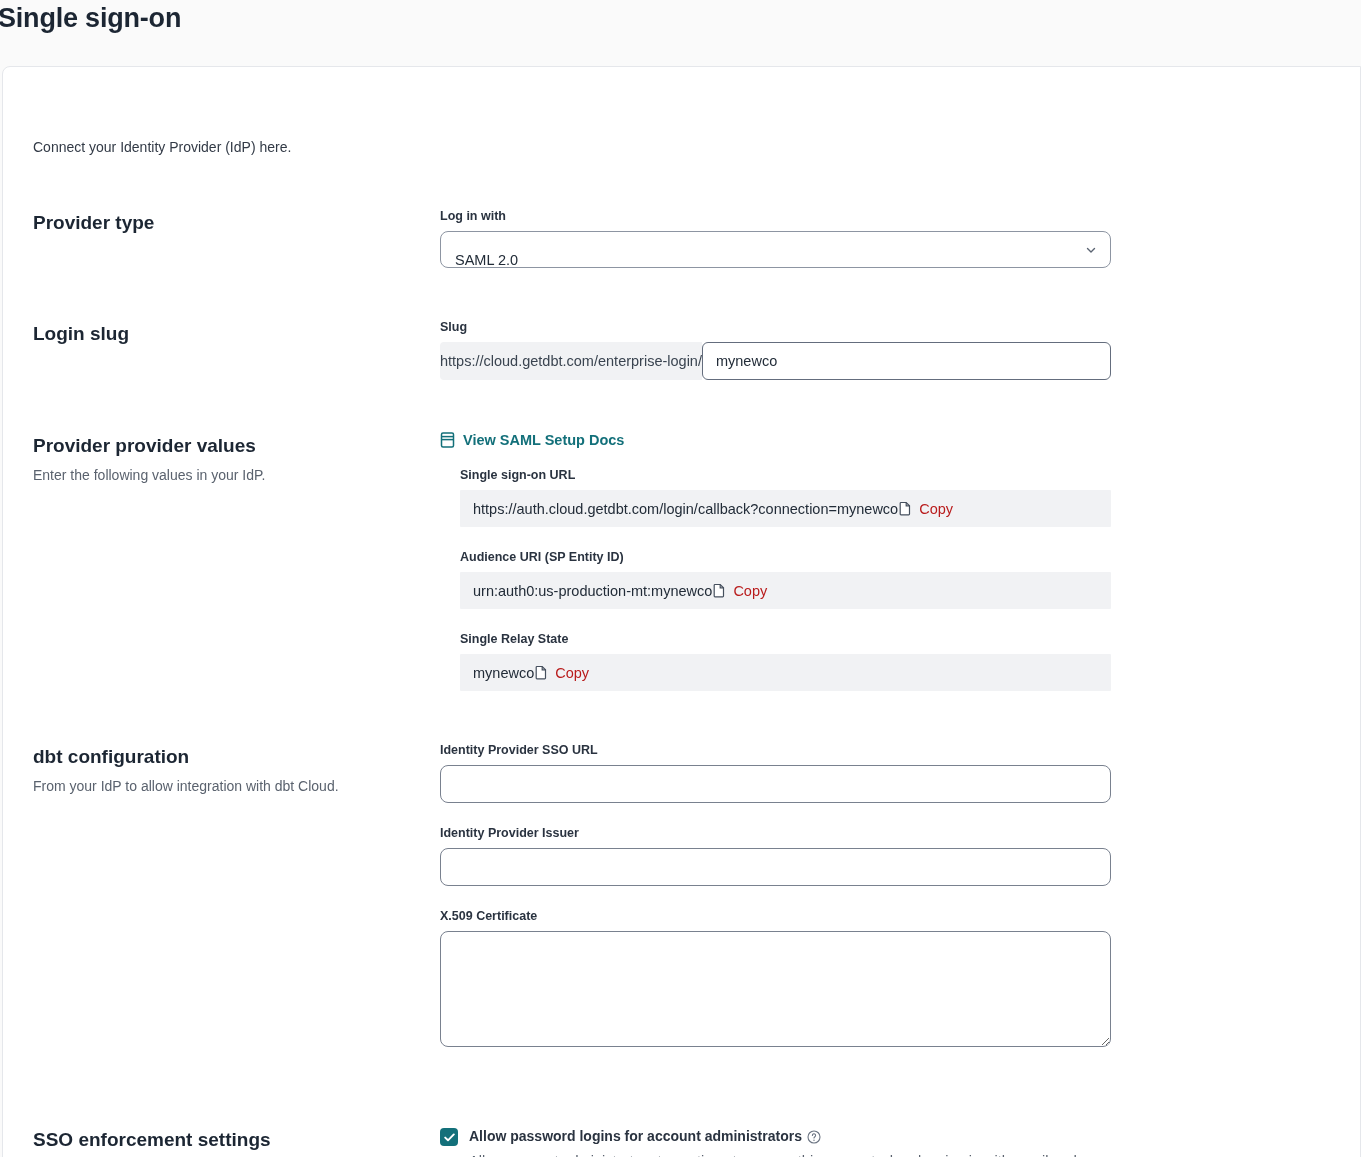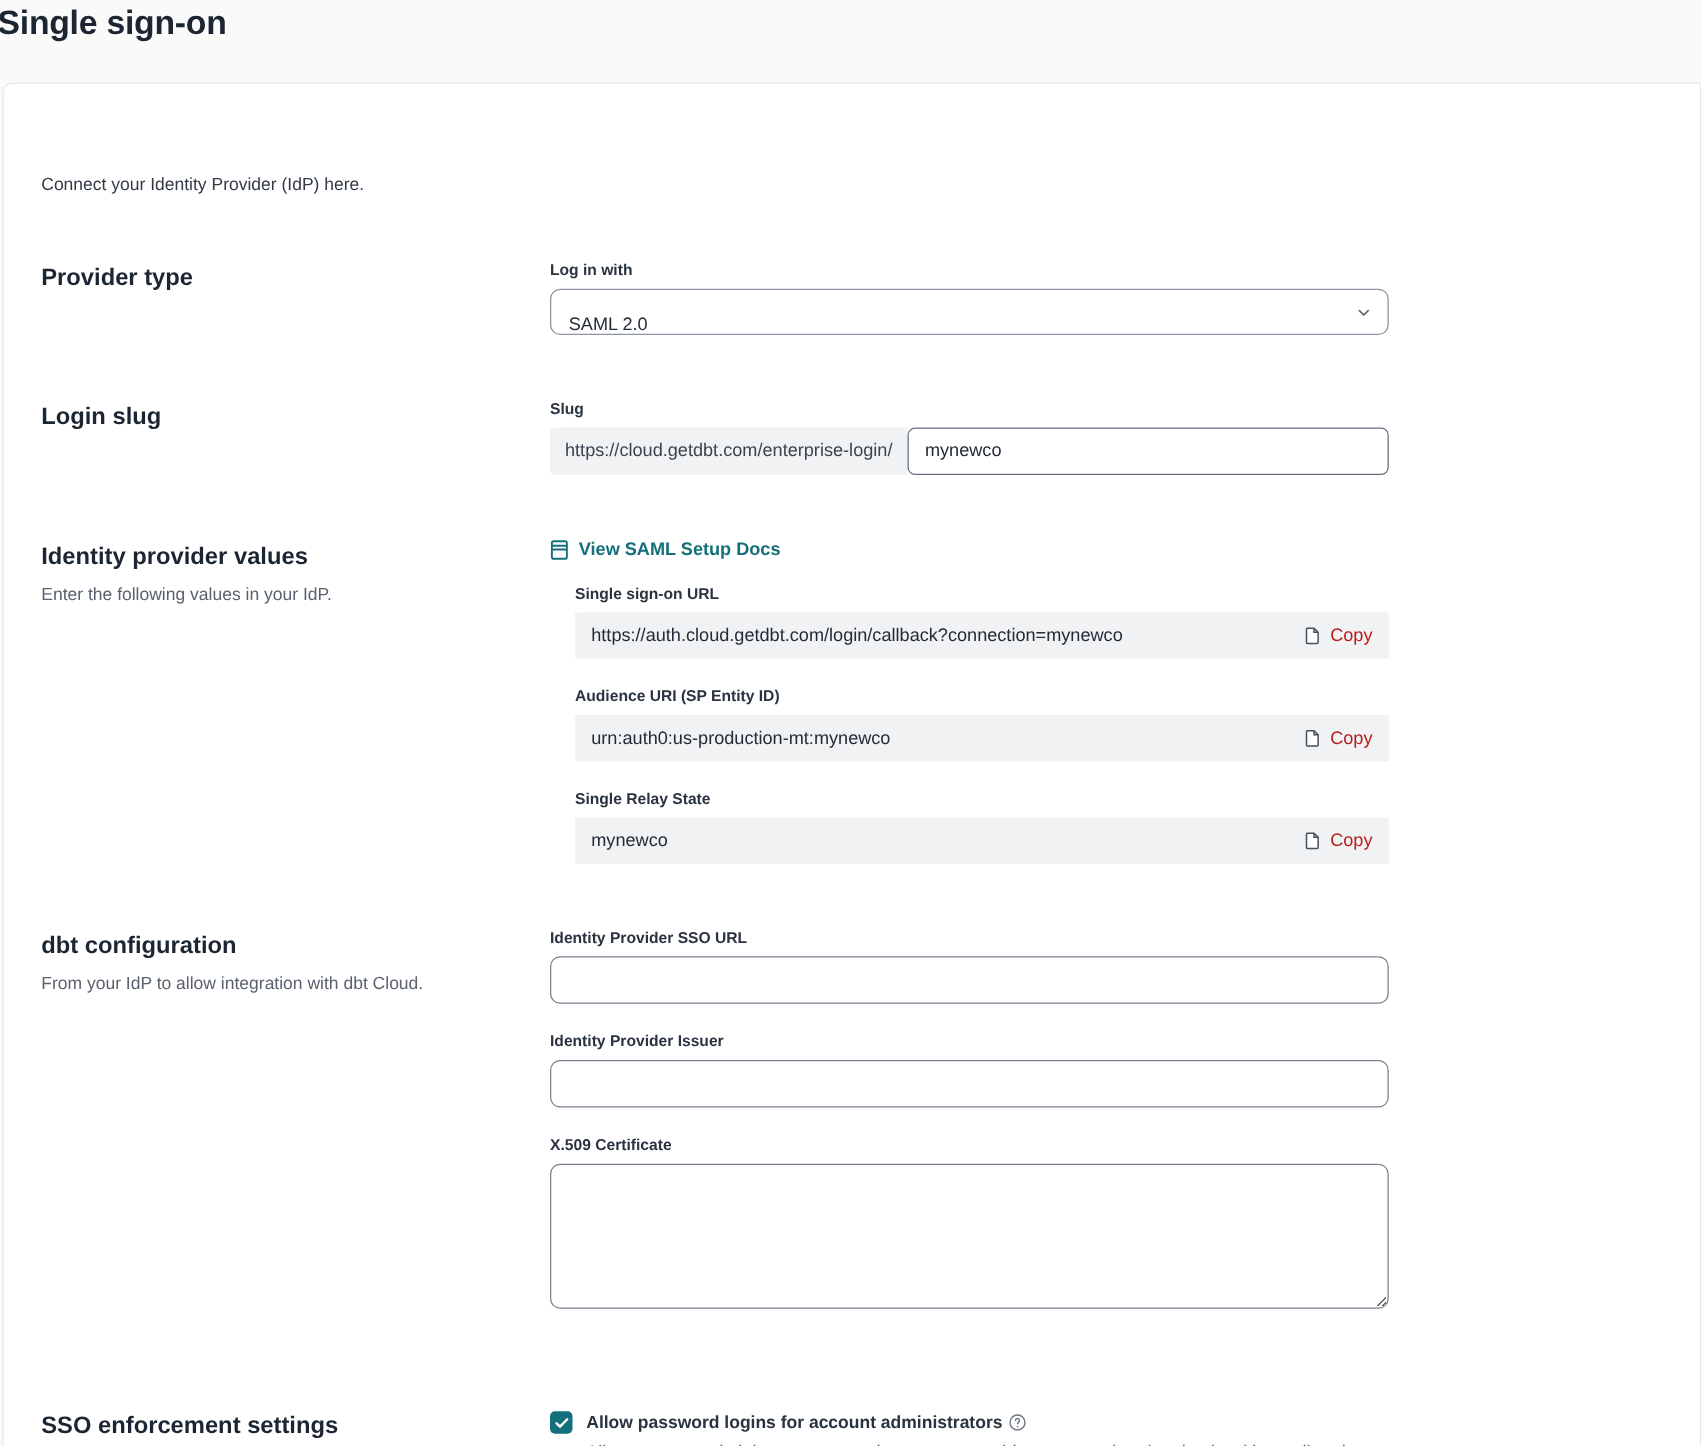--- a/index.html
+++ b/index.html
@@ -83,21 +83,21 @@
     display: flex;
   }
   .slug-group { display: flex; width: 100%; }
   .slug-prefix {
     flex: 0 0 auto;
     background: #f1f2f4;
     border-radius: 4px 0 0 4px;
     height: 38px;
     display: flex;
     align-items: center;
-    padding: 0 12px;
+    padding: 0 0;
     font-size: 14.5px;
     color: #3a4450;
   }
   .slug-input {
     flex: 1 1 auto;
     height: 38px;
     border: 1px solid #646d7d;
     border-radius: 6px;
     padding: 0 13px;
     font-size: 14.5px;
@@ -119,21 +119,20 @@
     cursor: pointer;
   }
   .copy-field { margin-bottom: 23px; margin-left: 20px; }
   .copy-field:last-child { margin-bottom: 0; }
   .copy-box {
     height: 37px;
     background: #f1f2f4;
     border-radius: 1px;
     display: flex;
     align-items: center;
-    justify-content: space-between;
     padding: 0 13px;
   }
   .copy-value { font-size: 14.5px; color: #222c38; }
   .copy-btn {
     display: inline-flex;
     align-items: center;
     gap: 8px;
     background: none;
     border: none;
     font-family: "Liberation Sans", sans-serif;
@@ -237,21 +236,21 @@
       <label class="field-label">Slug</label>
       <div class="slug-group">
         <span class="slug-prefix">https://cloud.getdbt.com/enterprise-login/</span>
         <input type="text" class="slug-input" value="mynewco" style="">
       </div>
     </div>
   </div>
 
   <div class="section-row">
     <div class="left-col">
-      <h2 class="section-heading">Identity provider values</h2>
+      <h2 class="section-heading">Provider provider values</h2>
       <p class="section-subtext">Enter the following values in your IdP.</p>
     </div>
     <div class="right-col">
       <a class="docs-link">
         <span class="icon">
           <svg width="15" height="16" viewBox="0 0 15 16" fill="none">
               <rect x="1.5" y="1" width="12" height="14" rx="1.5" stroke="currentColor" stroke-width="1.5"></rect>
               <line x1="1.5" y1="4.6" x2="13.5" y2="4.6" stroke="currentColor" stroke-width="1.5"></line>
               <line x1="1.5" y1="7.6" x2="13.5" y2="7.6" stroke="currentColor" stroke-width="1.5"></line>
             </svg>

